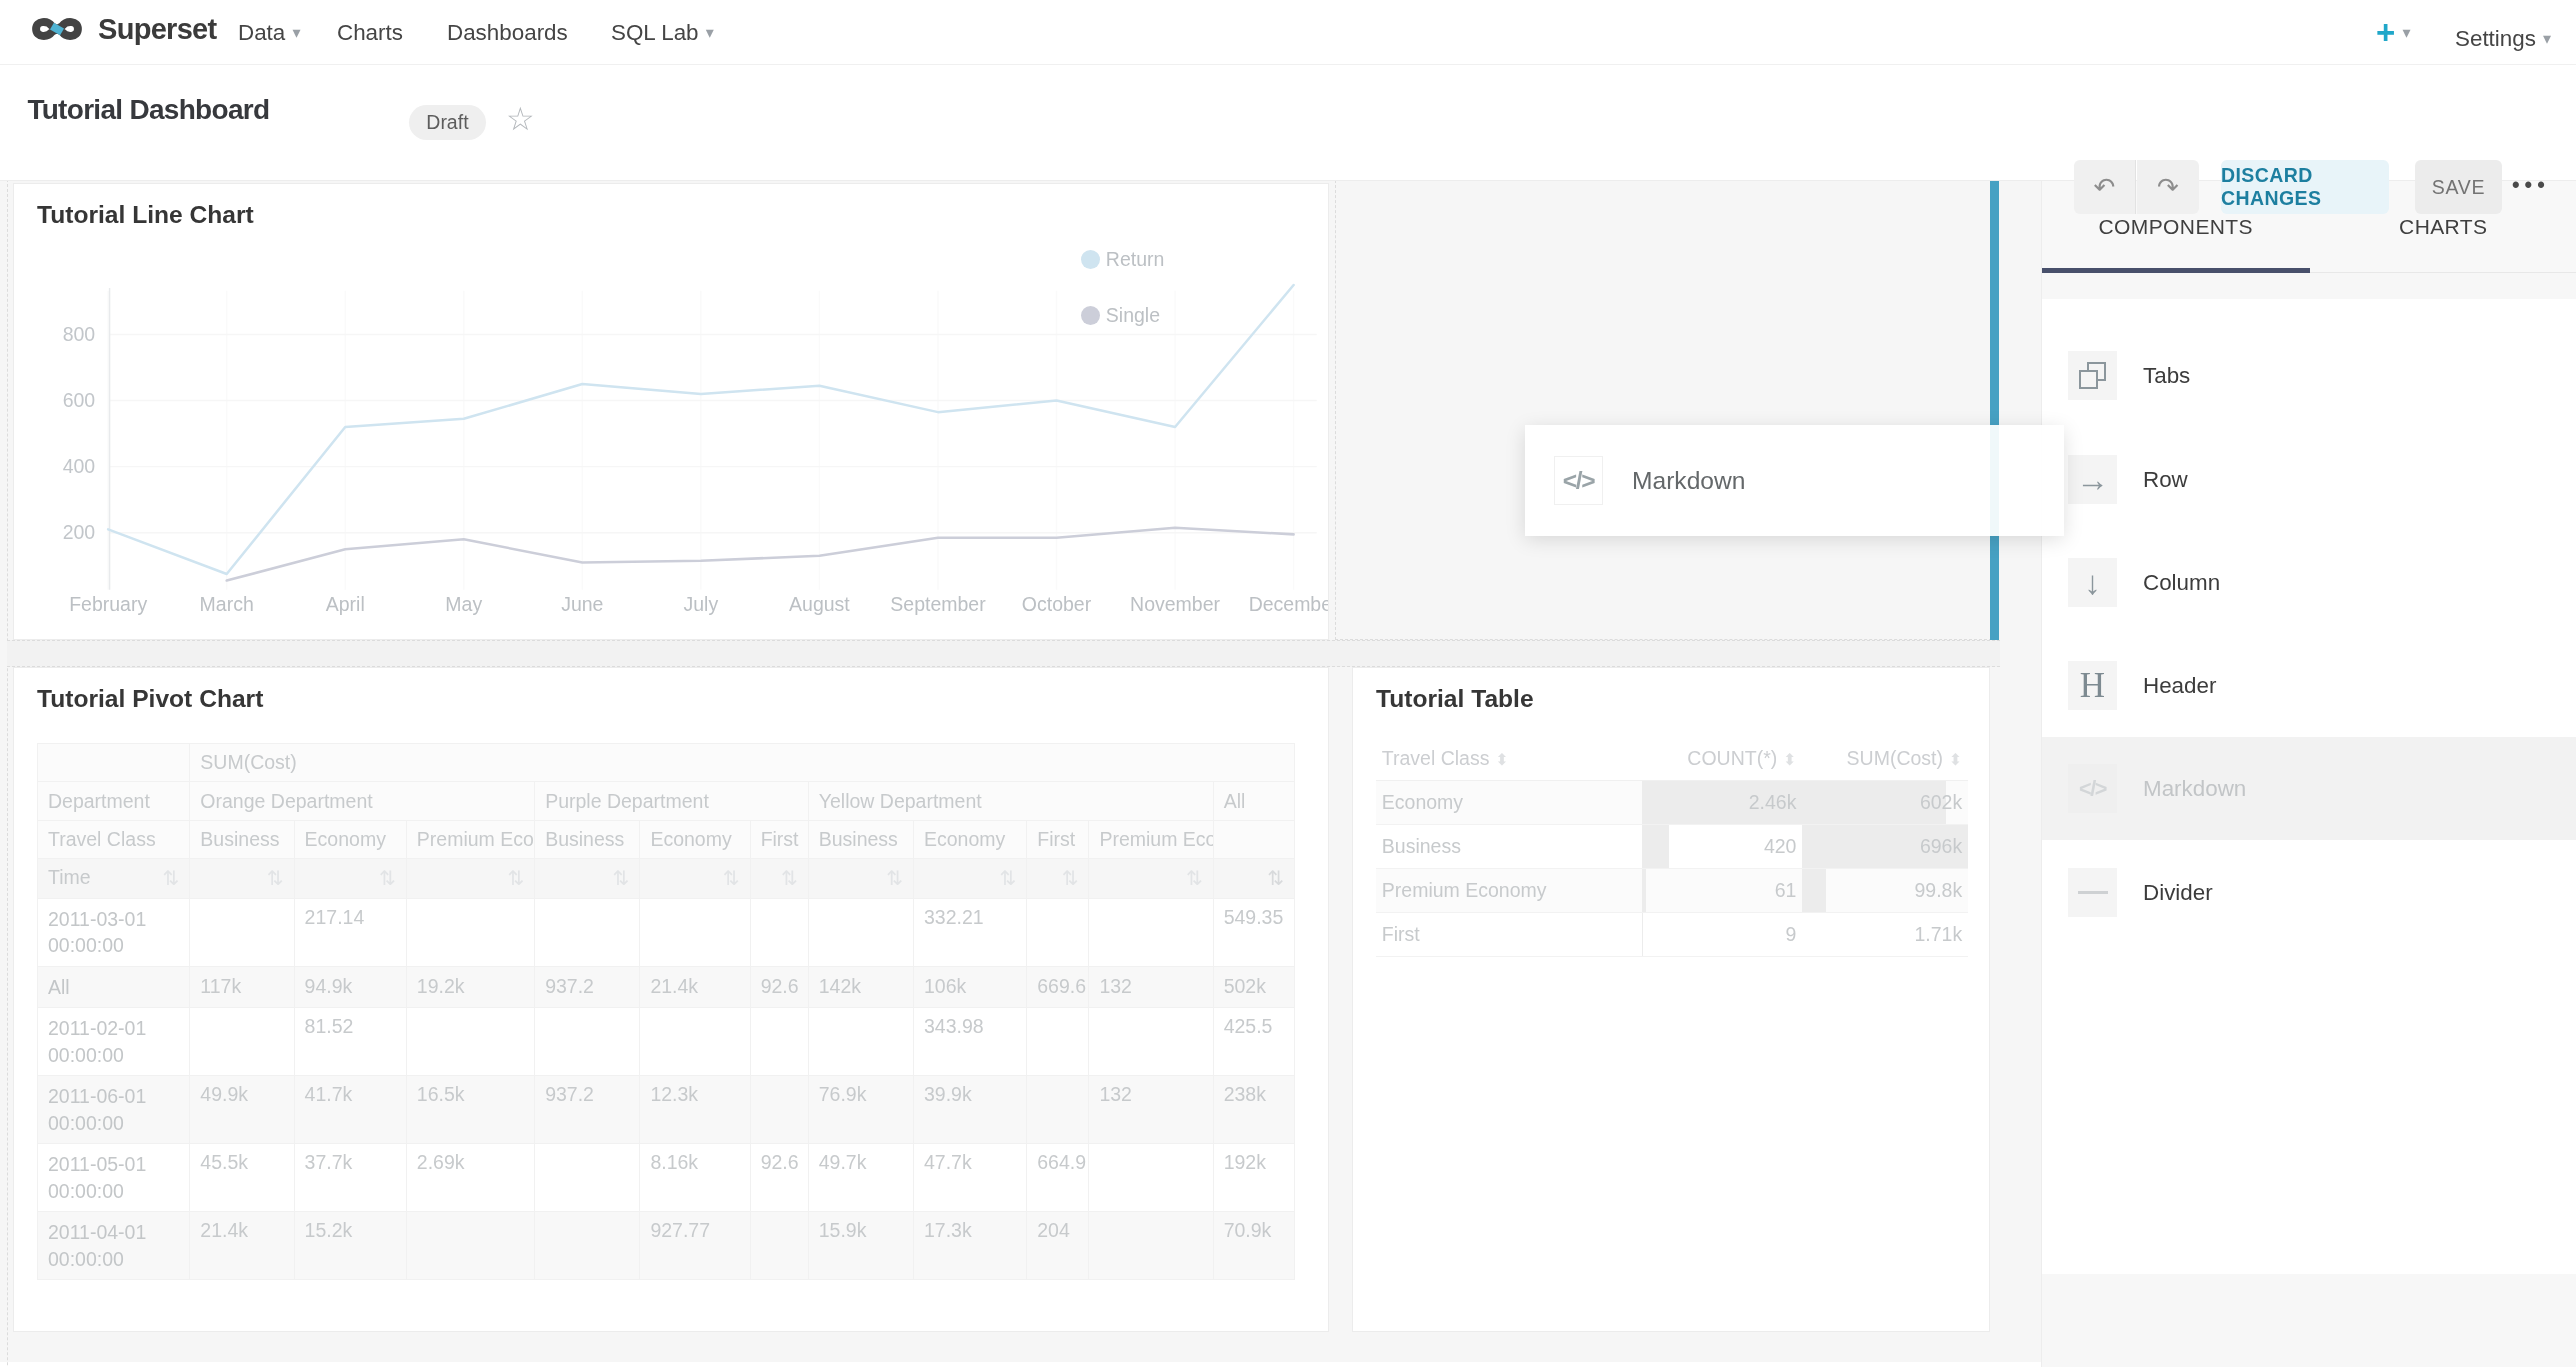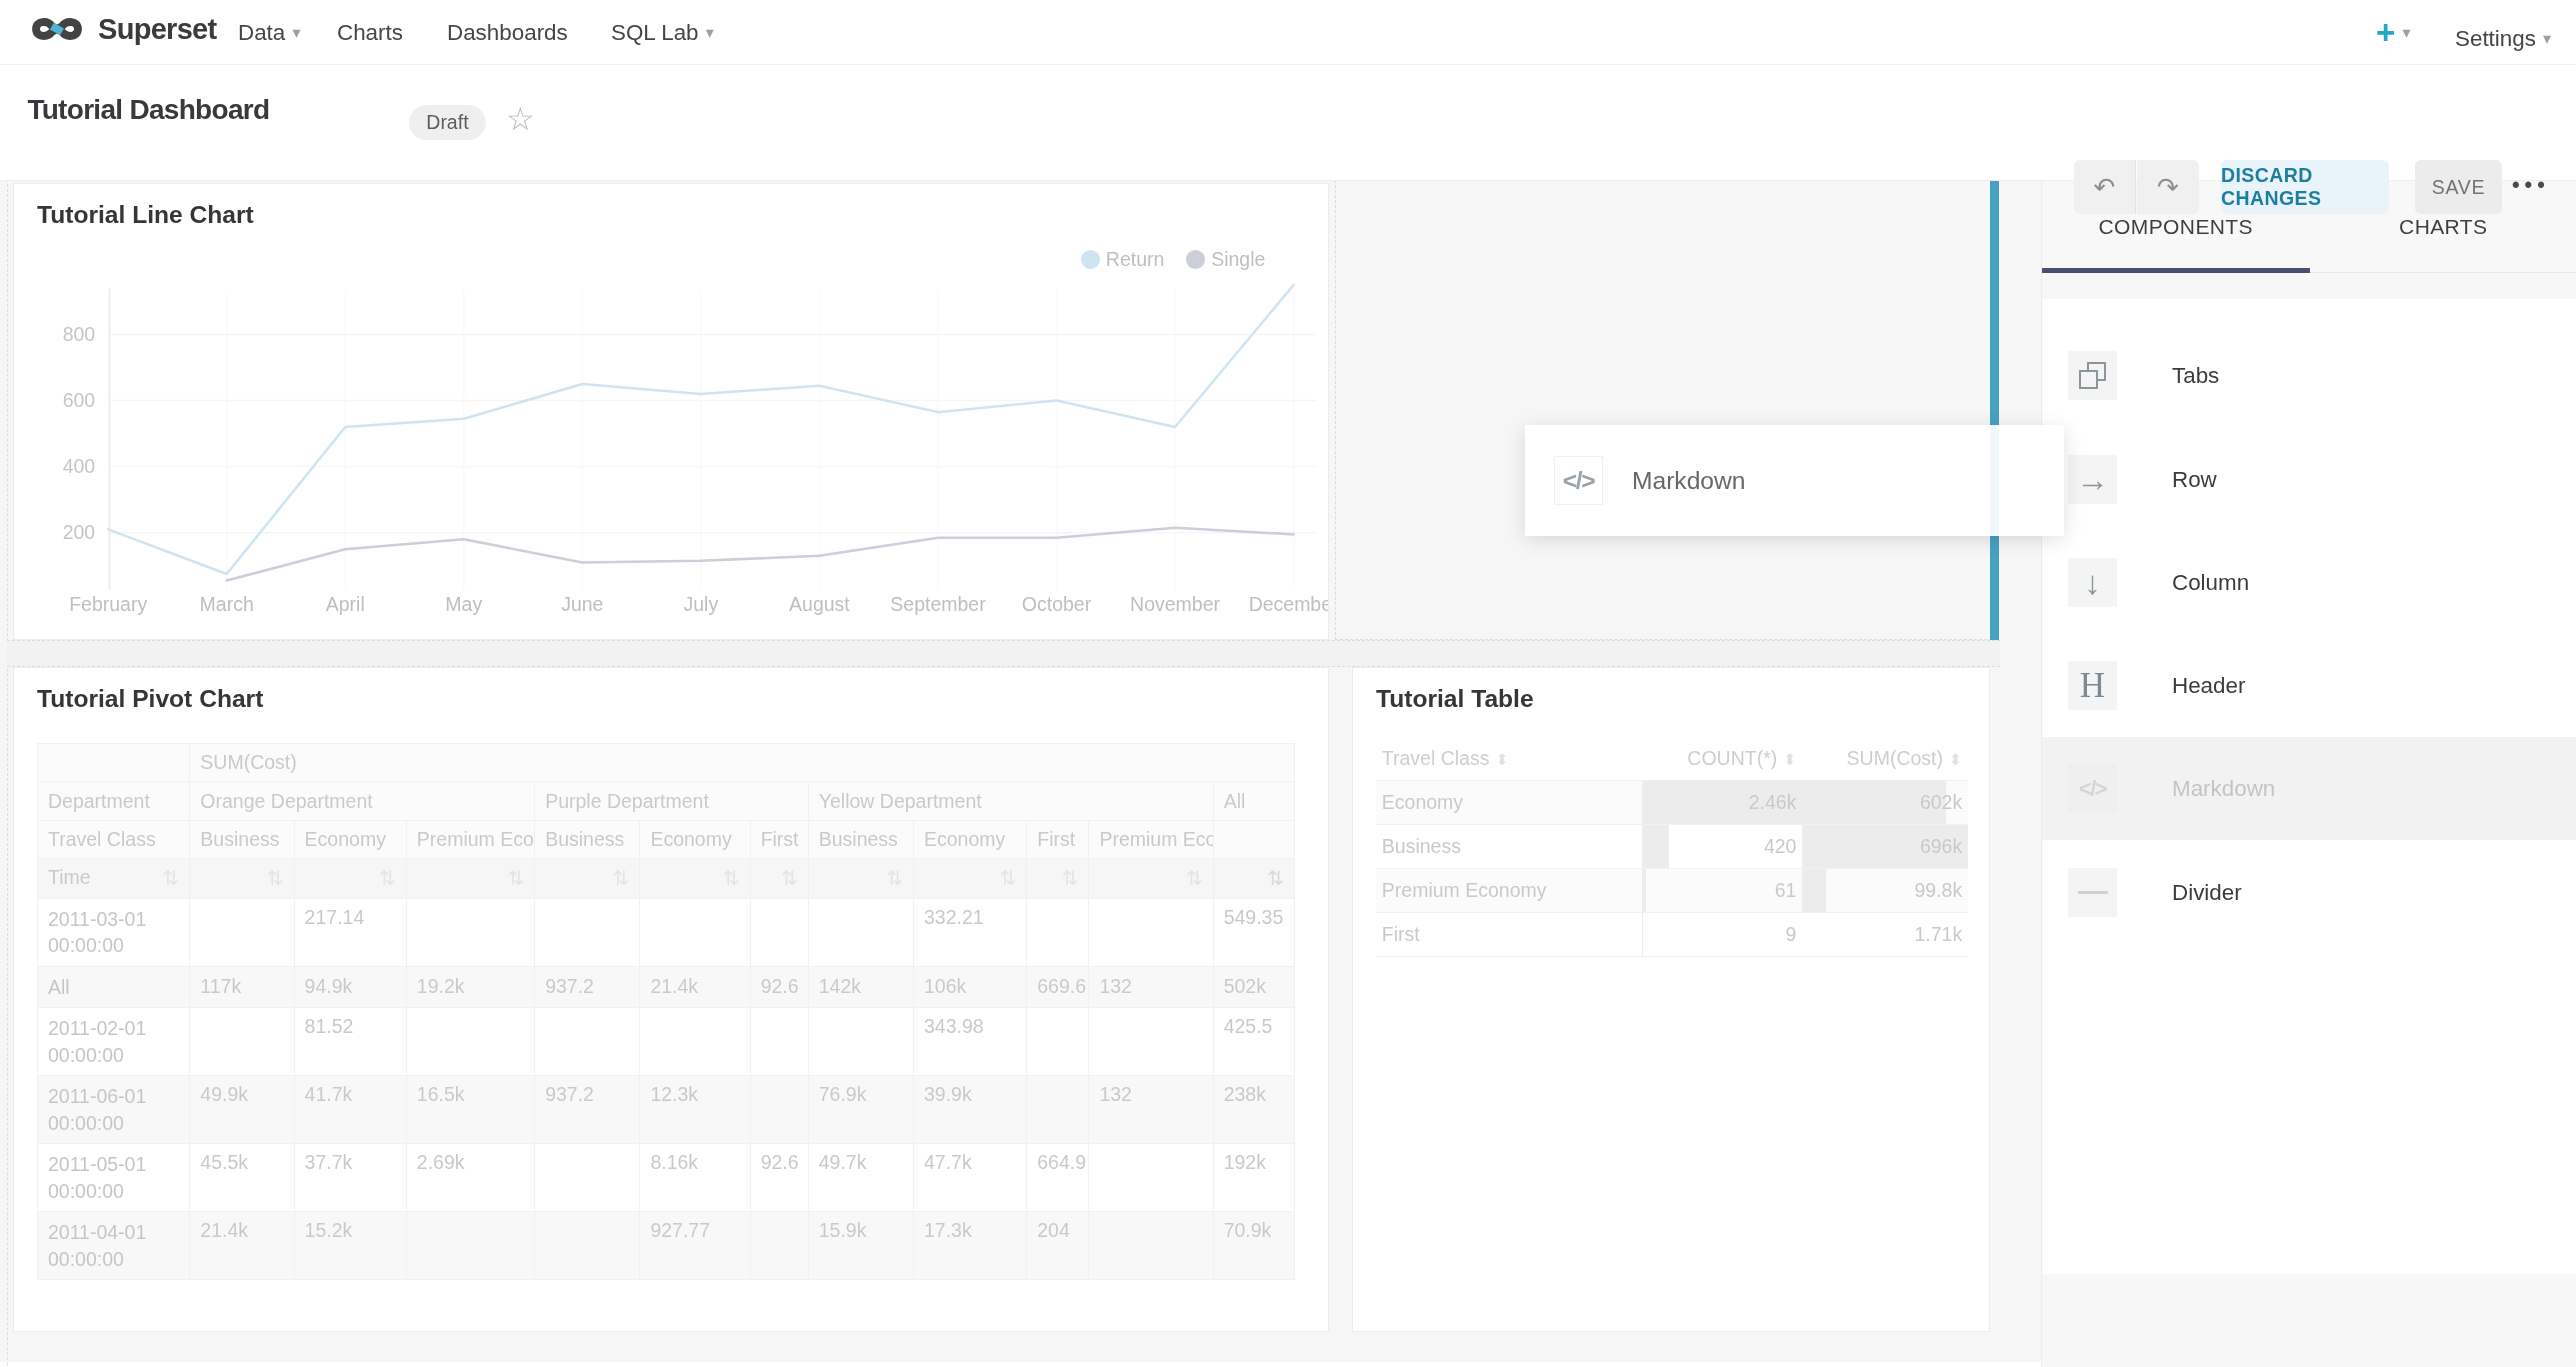--- a/index.html
+++ b/index.html
@@ -42,21 +42,21 @@
 
   
   #canvas { position:absolute; left:0; top:175px; width:2041px; height:1187px; background:#f6f6f6; }
   #grid-outline { position:absolute; left:7.2px; top:4.3px; width:1993px; height:1346px;
     border:1.4px dashed #dcdcdc; border-right:none; pointer-events:none; }
   .card { position:absolute; background:#fff; border:0.7px solid #ececec; }
   .card-title { position:absolute; left:23px; top:17.3px; font-size:24.6px; font-weight:bold; color:#363636; }
 
   
   #linechart-card { left:13px; top:8px; width:1316px; height:457px; overflow:hidden; }
-  #legend { position:absolute; left:1067px; top:64px; display:flex; gap:22px; align-items:flex-start; }
+  #legend { position:absolute; left:1067px; top:64px; display:flex; gap:33px; align-items:flex-start;flex-direction:column; }
   .legend-item { display:flex; align-items:center; gap:5.8px; font-size:19.5px; color:#bcc0c4; }
   .legend-dot { width:19px; height:19px; border-radius:50%; }
 
   
   #dropzone { position:absolute; left:1335px; top:5px; width:657px; height:460px;
     border:1.4px dashed #dcdcdc; }
   #drop-indicator { position:absolute; left:1990px; top:5px; width:8.7px; height:460px;
     background:#47a1c3; z-index:5; }
 
   
@@ -98,21 +98,21 @@
     color:#3f3f3f; letter-spacing:0.4px; position:relative; cursor:pointer; }
   .side-tab.active::after { content:""; position:absolute; left:0; bottom:-0.7px; width:100%;
     height:5px; background:#48506b; }
   #sidebar-strip { position:absolute; left:0; top:92px; width:535px; height:26px; background:#f7f7f7; }
   #sidebar-list { position:absolute; left:0; top:118px; width:535px; height:975px; background:#fff; }
   .side-item { position:absolute; left:0; width:535px; height:103px; display:flex; align-items:center;
     cursor:grab; }
   .side-item.disabled { background:#f2f2f2; cursor:default; }
   .icon-box { position:absolute; left:26px; width:49px; height:49px; background:#f4f4f4;
     display:flex; align-items:center; justify-content:center; }
-  .side-label { position:absolute; left:101px; font-size:22.4px; color:#3c3c3c;margin-left:29px; }
+  .side-label { position:absolute; left:101px; font-size:22.4px; color:#3c3c3c; }
   .side-item.disabled .side-label { color:#c2c5c7; }
   .side-item.disabled .icon-box { background:#efefef; }
   .arrow-glyph { font-size:33px; color:#8b969c; line-height:1; }
   .side-item.disabled .code-glyph { color:#d3d6d8; }
   .code-glyph { font-size:21.7px; font-weight:bold; color:#8b969c; letter-spacing:-1.4px; }
   .h-glyph { font-family:"Liberation Serif", serif; font-size:35px; color:#7d8a91; }
   .tabs-glyph { position:relative; width:27.4px; height:27.4px; }
   .tabs-glyph .sq1 { position:absolute; right:0; top:0; width:19px; height:19px;
     border:2.9px solid #8b969c; background:#f4f4f4; }
   .tabs-glyph .sq2 { position:absolute; left:0; bottom:0; width:19px; height:19px;

